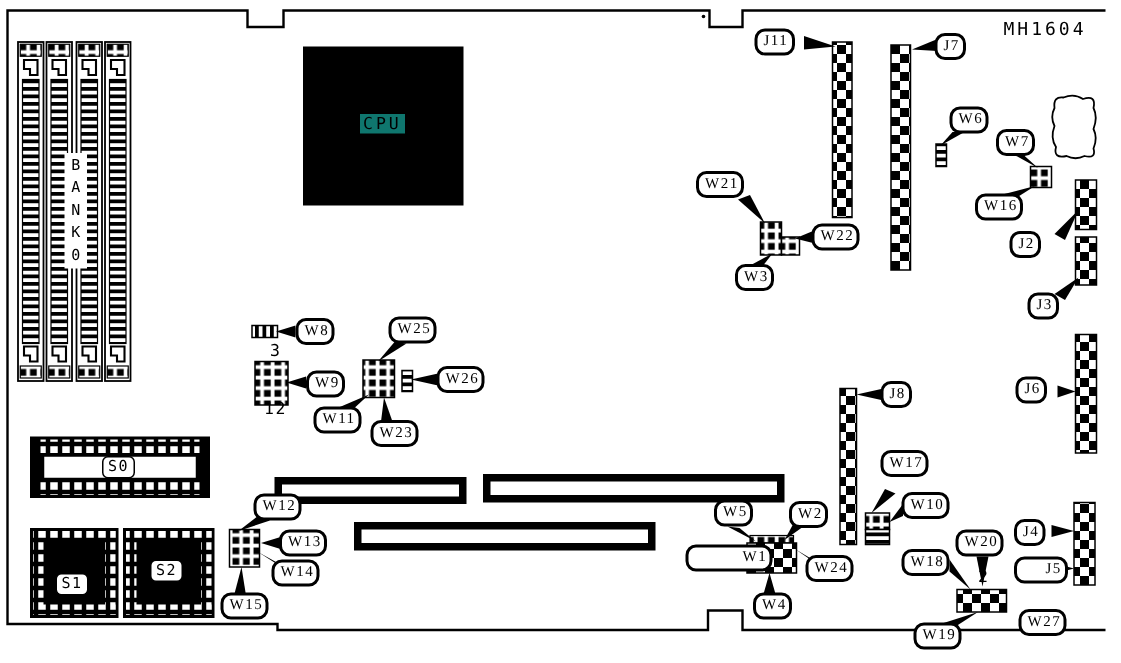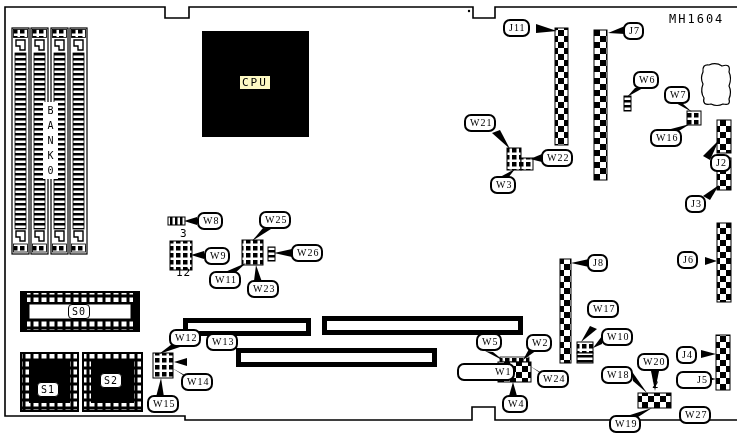--- a/index.html
+++ b/index.html
@@ -19,21 +19,21 @@
     position:absolute; z-index:25; color:#000;
     font-size:11px; line-height:11px; letter-spacing:1px;
   }
   .chiplabel {
     position:absolute; z-index:20; background:#fff; color:#000;
     border:1px solid #000; border-radius:4px;
     font-size:10px; line-height:13px; padding:0 3px; letter-spacing:1px;
     white-space:nowrap;
   }
   #cpu-label {
-    position:absolute; z-index:20; background:#fef9c3; color:#000;
+    position:absolute; z-index:20; background:#0f766e; color:#000;
     font-size:11px; line-height:13px; padding:0 2px; letter-spacing:2px;
   }
   #bank-label {
     position:absolute; z-index:20; background:#fff; color:#000;
     font-size:10px; line-height:15px; width:15px; text-align:center;
     white-space:pre-line; padding:1px 0;
   }
   #part-number {
     position:absolute; z-index:25; color:#000;
     font-size:12px; letter-spacing:2px;
@@ -206,35 +206,35 @@
 
   <div class="freetext" style="left:180px; top:228px;">3</div>
   <div class="freetext" style="left:176px; top:267px;">12</div>
   <div class="freetext" style="left:652px; top:379px;">2</div>
 
   <div class="callout" style="left:503px; top:19px;">J11</div>
   <div class="callout" style="left:623px; top:22px;">J7</div>
   <div class="callout" style="left:633px; top:71px;">W6</div>
   <div class="callout" style="left:664px; top:86px;">W7</div>
   <div class="callout" style="left:650px; top:129px;">W16</div>
-  <div class="callout" style="left:710px; top:154px;text-align:center;">J2</div>
+  <div class="callout" style="left:673px; top:154px;text-align:center;">J2</div>
   <div class="callout" style="left:685px; top:195px;">J3</div>
   <div class="callout" style="left:677px; top:251px;">J6</div>
   <div class="callout" style="left:587px; top:254px;">J8</div>
   <div class="callout" style="left:464px; top:114px;">W21</div>
   <div class="callout" style="left:541px; top:149px;">W22</div>
   <div class="callout" style="left:490px; top:176px;">W3</div>
   <div class="callout" style="left:197px; top:212px;">W8</div>
   <div class="callout" style="left:204px; top:247px;">W9</div>
   <div class="callout" style="left:259px; top:211px;">W25</div>
   <div class="callout" style="left:291px; top:244px;">W26</div>
   <div class="callout" style="left:209px; top:271px;">W11</div>
   <div class="callout" style="left:247px; top:280px;">W23</div>
   <div class="callout" style="left:169px; top:329px;">W12</div>
-  <div class="callout" style="left:186px; top:333px;margin-left:20px;">W13</div>
+  <div class="callout" style="left:186px; top:353px;">W13</div>
   <div class="callout" style="left:181px; top:373px;">W14</div>
   <div class="callout" style="left:147px; top:395px;">W15</div>
   <div class="callout" style="left:476px; top:333px;">W5</div>
   <div class="callout" style="left:526px; top:334px;">W2</div>
   <div class="callout" style="left:457px; top:363px;padding-left:36px;">W1</div>
   <div class="callout" style="left:537px; top:370px;">W24</div>
   <div class="callout" style="left:502px; top:395px;text-align:center;">W4</div>
   <div class="callout" style="left:587px; top:300px;">W17</div>
   <div class="callout" style="left:601px; top:328px;">W10</div>
   <div class="callout" style="left:601px; top:366px;">W18</div>

